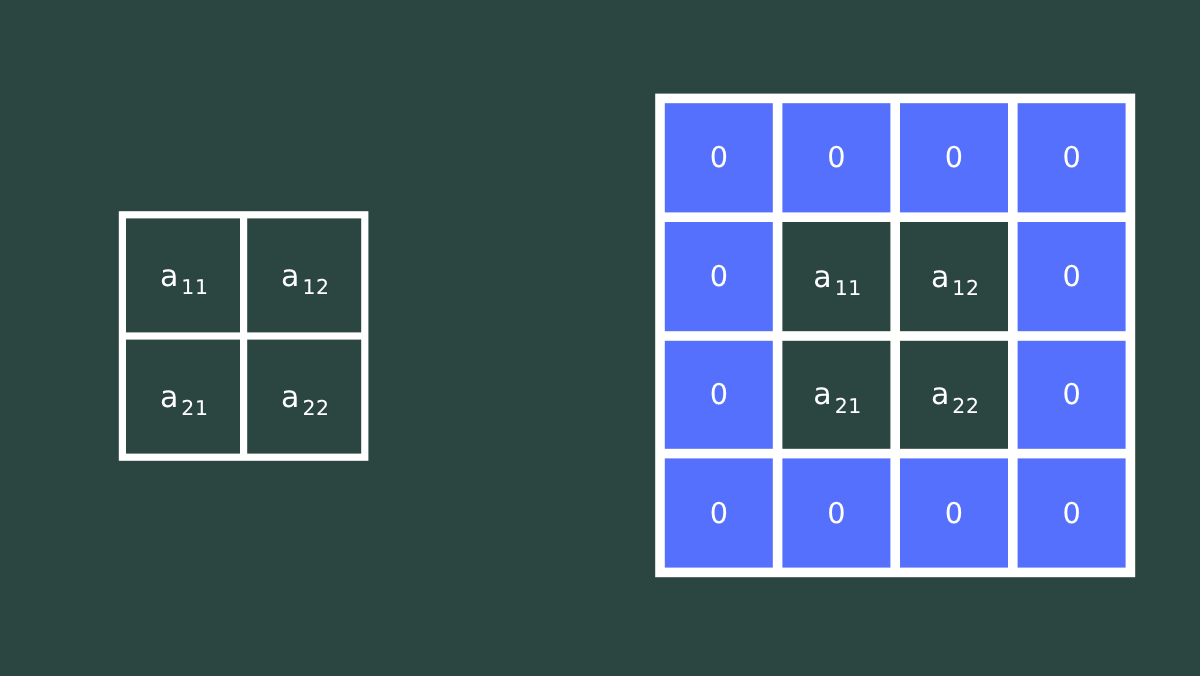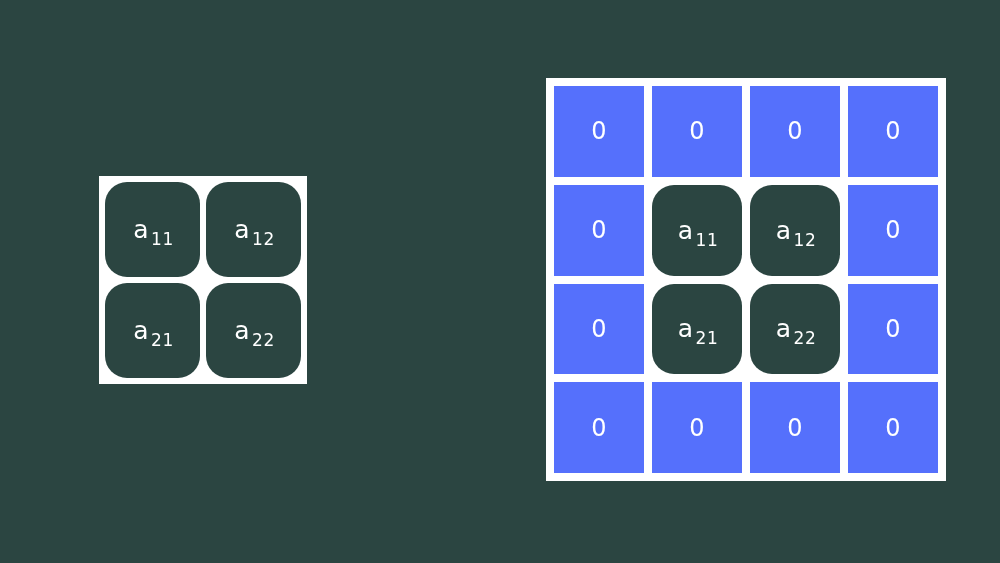--- a/index.html
+++ b/index.html
@@ -60,21 +60,21 @@
     padding: 8px;
     box-sizing: border-box;
   }
   .matrix-right .cell {
     display: flex;
     align-items: center;
     justify-content: center;
     box-sizing: border-box;
   }
   .cell.zero  { background: #5570fc; }
-  .cell.value { background: #2b4541; border-radius: 22px; }
+  .cell.value { background: #2b4541; }
 
   
   .cell-text {
     color: #ffffff;
     font-size: 25px;
     font-weight: 500;
     line-height: 1;
     letter-spacing: 0.5px;
     white-space: nowrap;
     display: inline-block;

